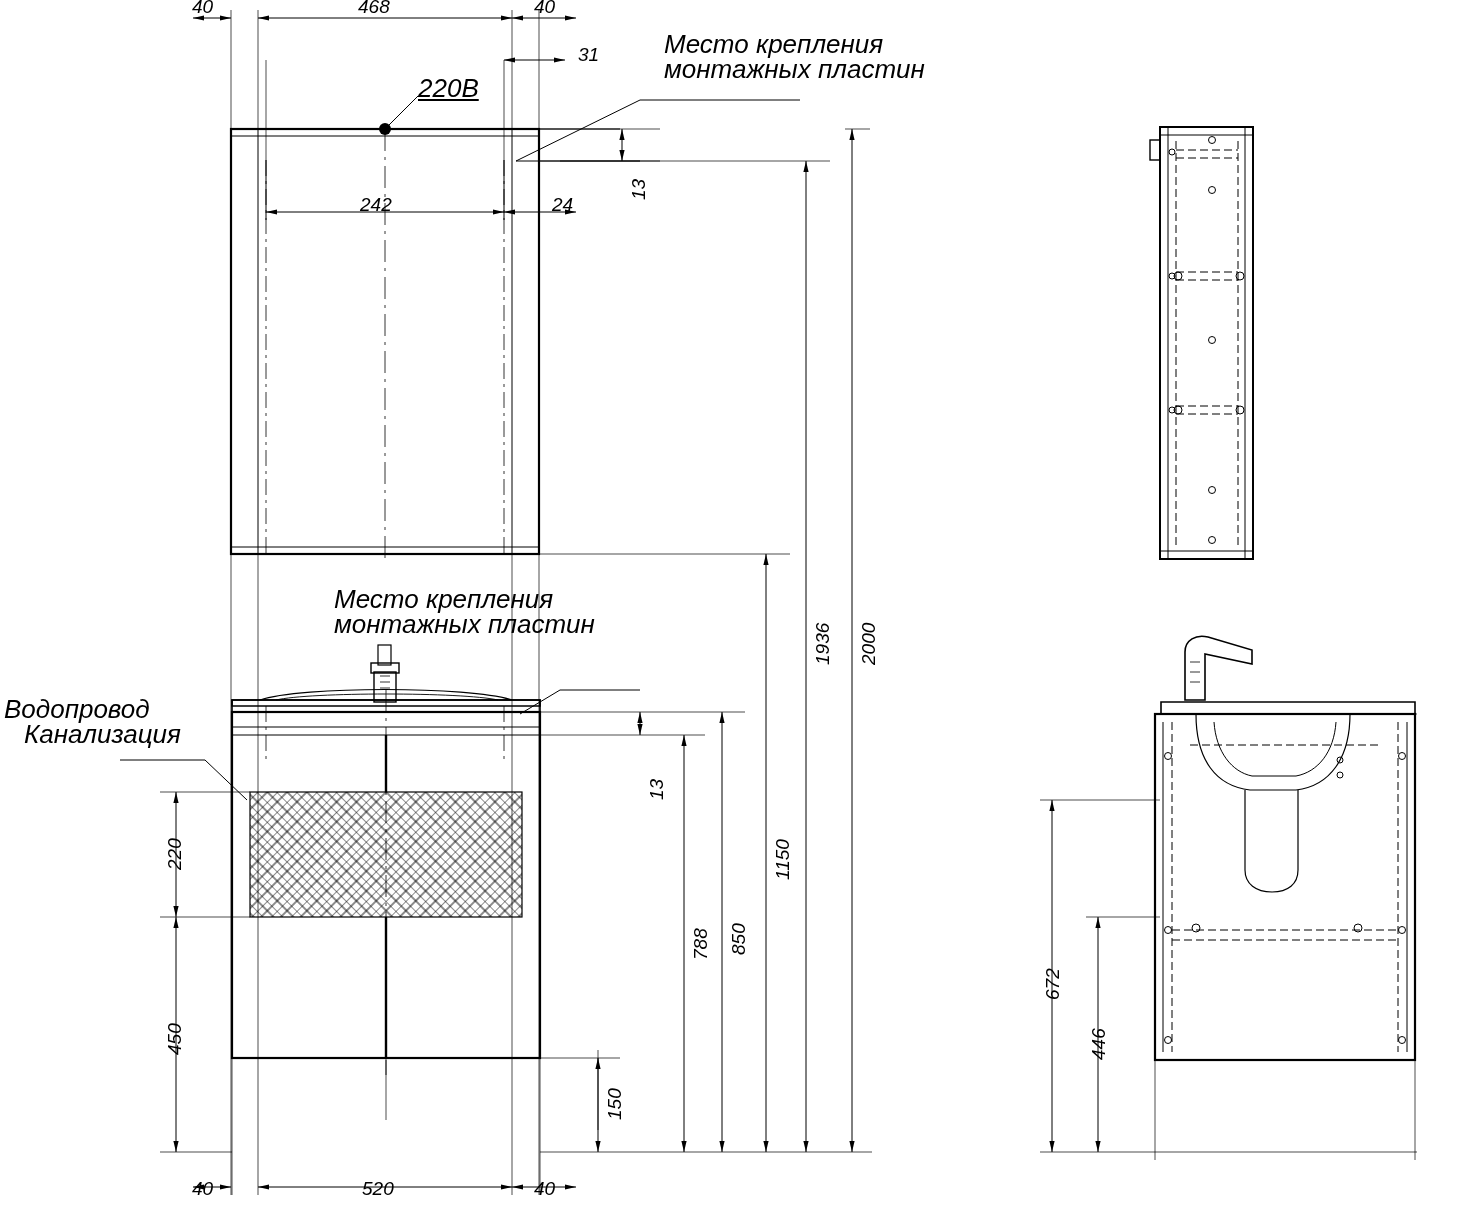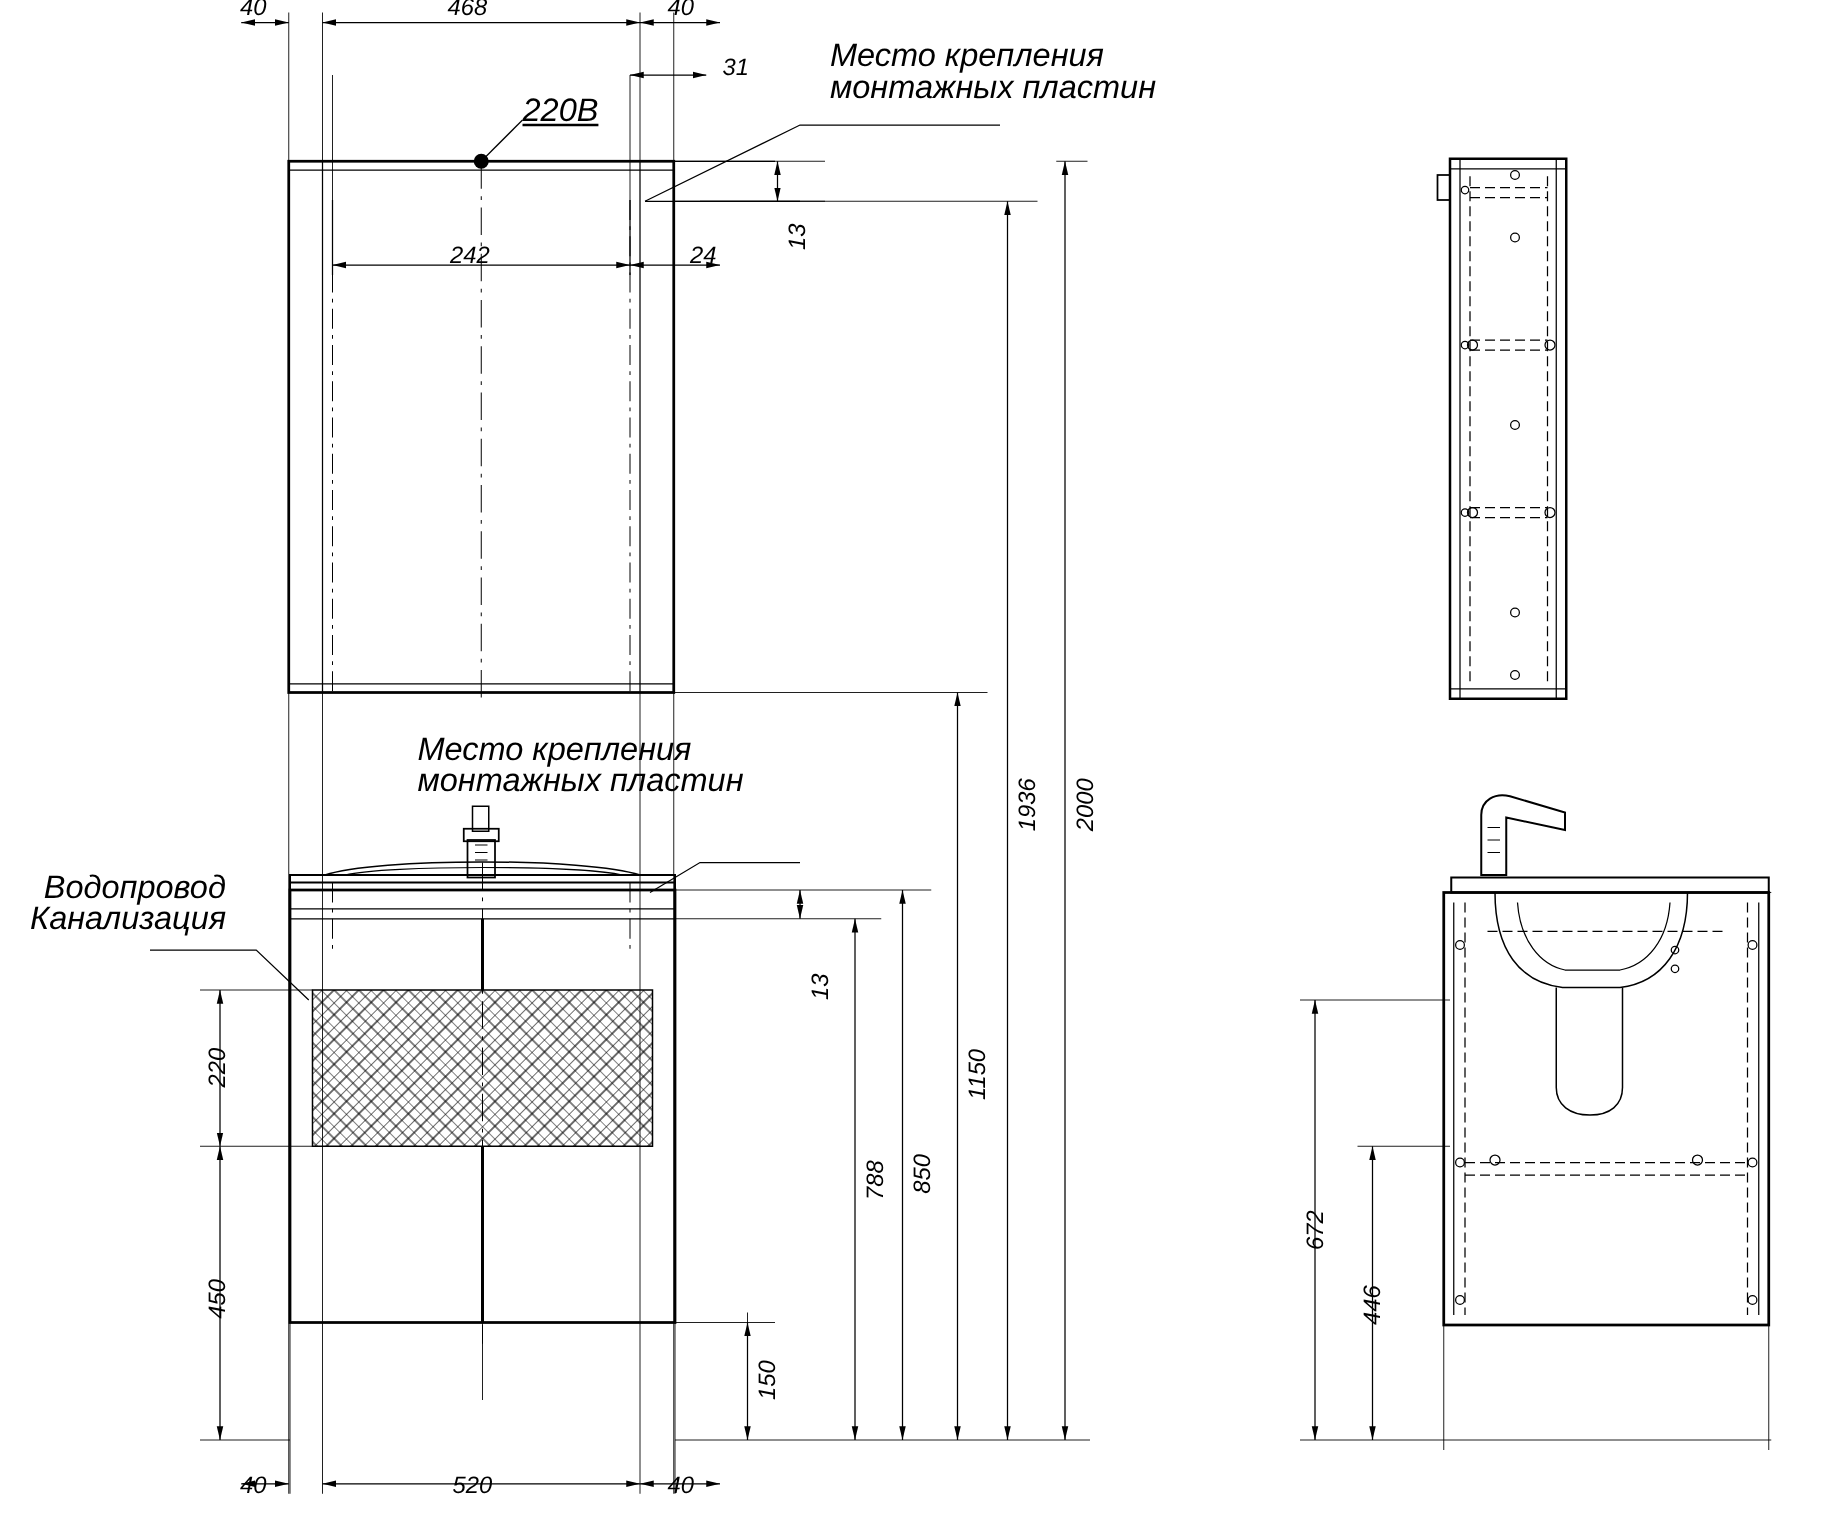--- a/index.html
+++ b/index.html
@@ -276,21 +276,21 @@
   <div class="lbl dim rot" style="left:628px; top:200px;">13</div>
 
   <div class="lbl note" style="left:418px; top:74px;text-decoration:underline;">220В</div>
 
   <div class="lbl note" style="left:664px; top:30px;">Место крепления</div>
   <div class="lbl note" style="left:664px; top:55px;">монтажных пластин</div>
 
   <div class="lbl note" style="left:334px; top:585px;">Место крепления</div>
   <div class="lbl note" style="left:334px; top:610px;">монтажных пластин</div>
 
-  <div class="lbl note" style="left:4px; top:695px;margin-left:31px;">Водопровод</div>
+  <div class="lbl note" style="left:4px; top:695px;">Водопровод</div>
   <div class="lbl note" style="left:4px; top:720px;margin-left:20px;">Канализация</div>
 
   <div class="lbl dim rot" style="left:858px; top:665px;">2000</div>
   <div class="lbl dim rot" style="left:812px; top:665px;">1936</div>
   <div class="lbl dim rot" style="left:772px; top:880px;">1150</div>
   <div class="lbl dim rot" style="left:728px; top:955px;">850</div>
   <div class="lbl dim rot" style="left:690px; top:960px;">788</div>
   <div class="lbl dim rot" style="left:646px; top:800px;">13</div>
   <div class="lbl dim rot" style="left:604px; top:1120px;">150</div>
 

